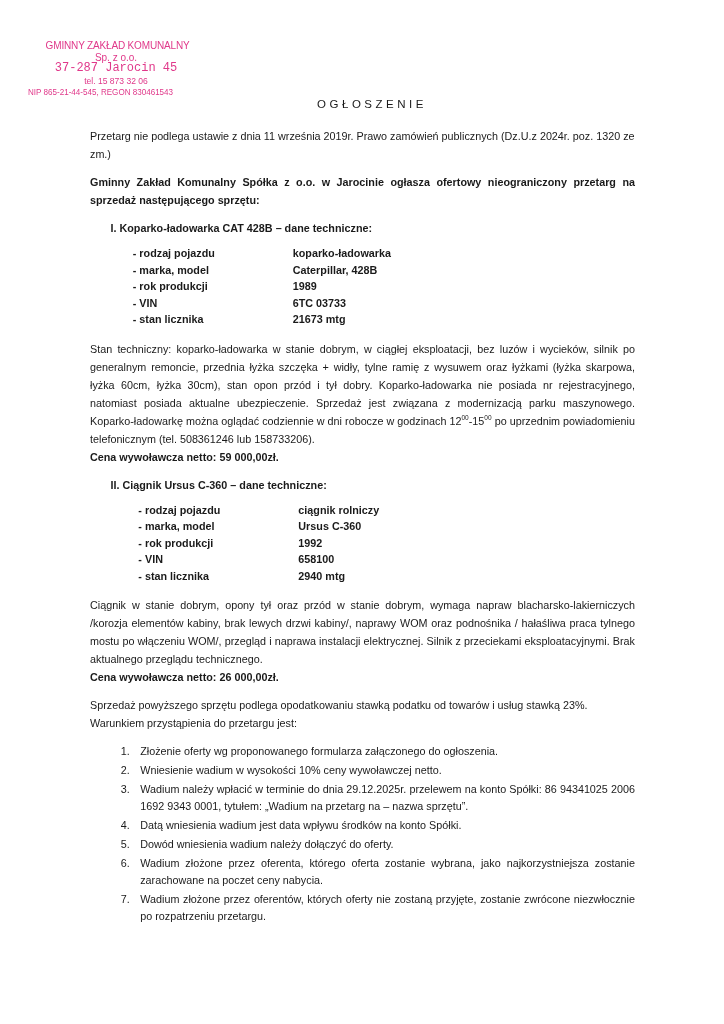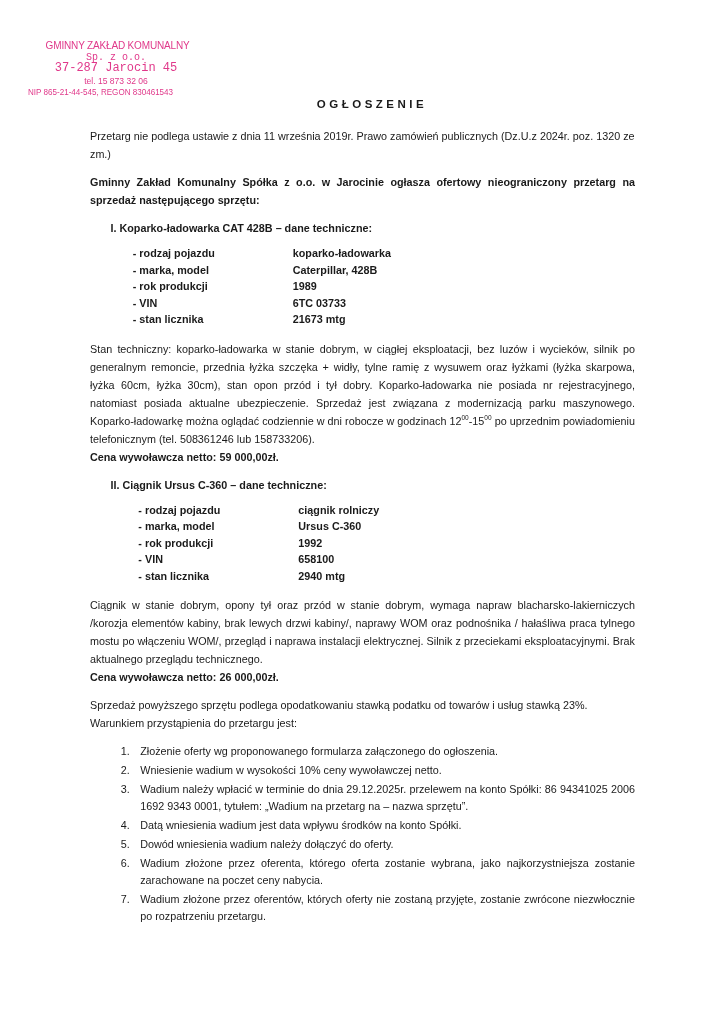--- a/index.html
+++ b/index.html
@@ -18,32 +18,32 @@
     .stamp {
       position: absolute;
       left: 36px;
       top: 40px;
       width: 160px;
       color: #e0388a;
       text-align: center;
       line-height: 11.5px;
     }
     .stamp .s1 { font-family: "Liberation Sans", sans-serif; font-size: 11.4px; letter-spacing: -0.2px; transform: scaleX(0.88); transform-origin: center; white-space: nowrap; }
-    .stamp .s2 { font-family: Liberation Mono, monospace; font-size: 10px; }
+    .stamp .s2 { font-family: Liberation Sans, sans-serif; font-size: 10px; }
     .stamp .s3 { font-family: "Liberation Mono", monospace; font-size: 12px; }
     .stamp .s4 { font-family: "Liberation Sans", sans-serif; font-size: 9.5px; transform: scaleX(0.9); }
     .stamp .s5 { font-family: "Liberation Sans", sans-serif; font-size: 9.4px; white-space: nowrap; transform: scaleX(0.86); transform-origin: left; text-align: left; margin-left: -8px; }
 
     .title {
       position: absolute;
       top: 98px;
       left: 0;
       width: 724px;
       text-align: center;
-      font-weight: bold;
+      font-weight: normal;
       font-size: 11.5px;
       letter-spacing: 3.5px;
       padding-left: 20px;
       box-sizing: border-box;
     }
 
     .content {
       position: absolute;
       left: 90px;
       top: 127px;

